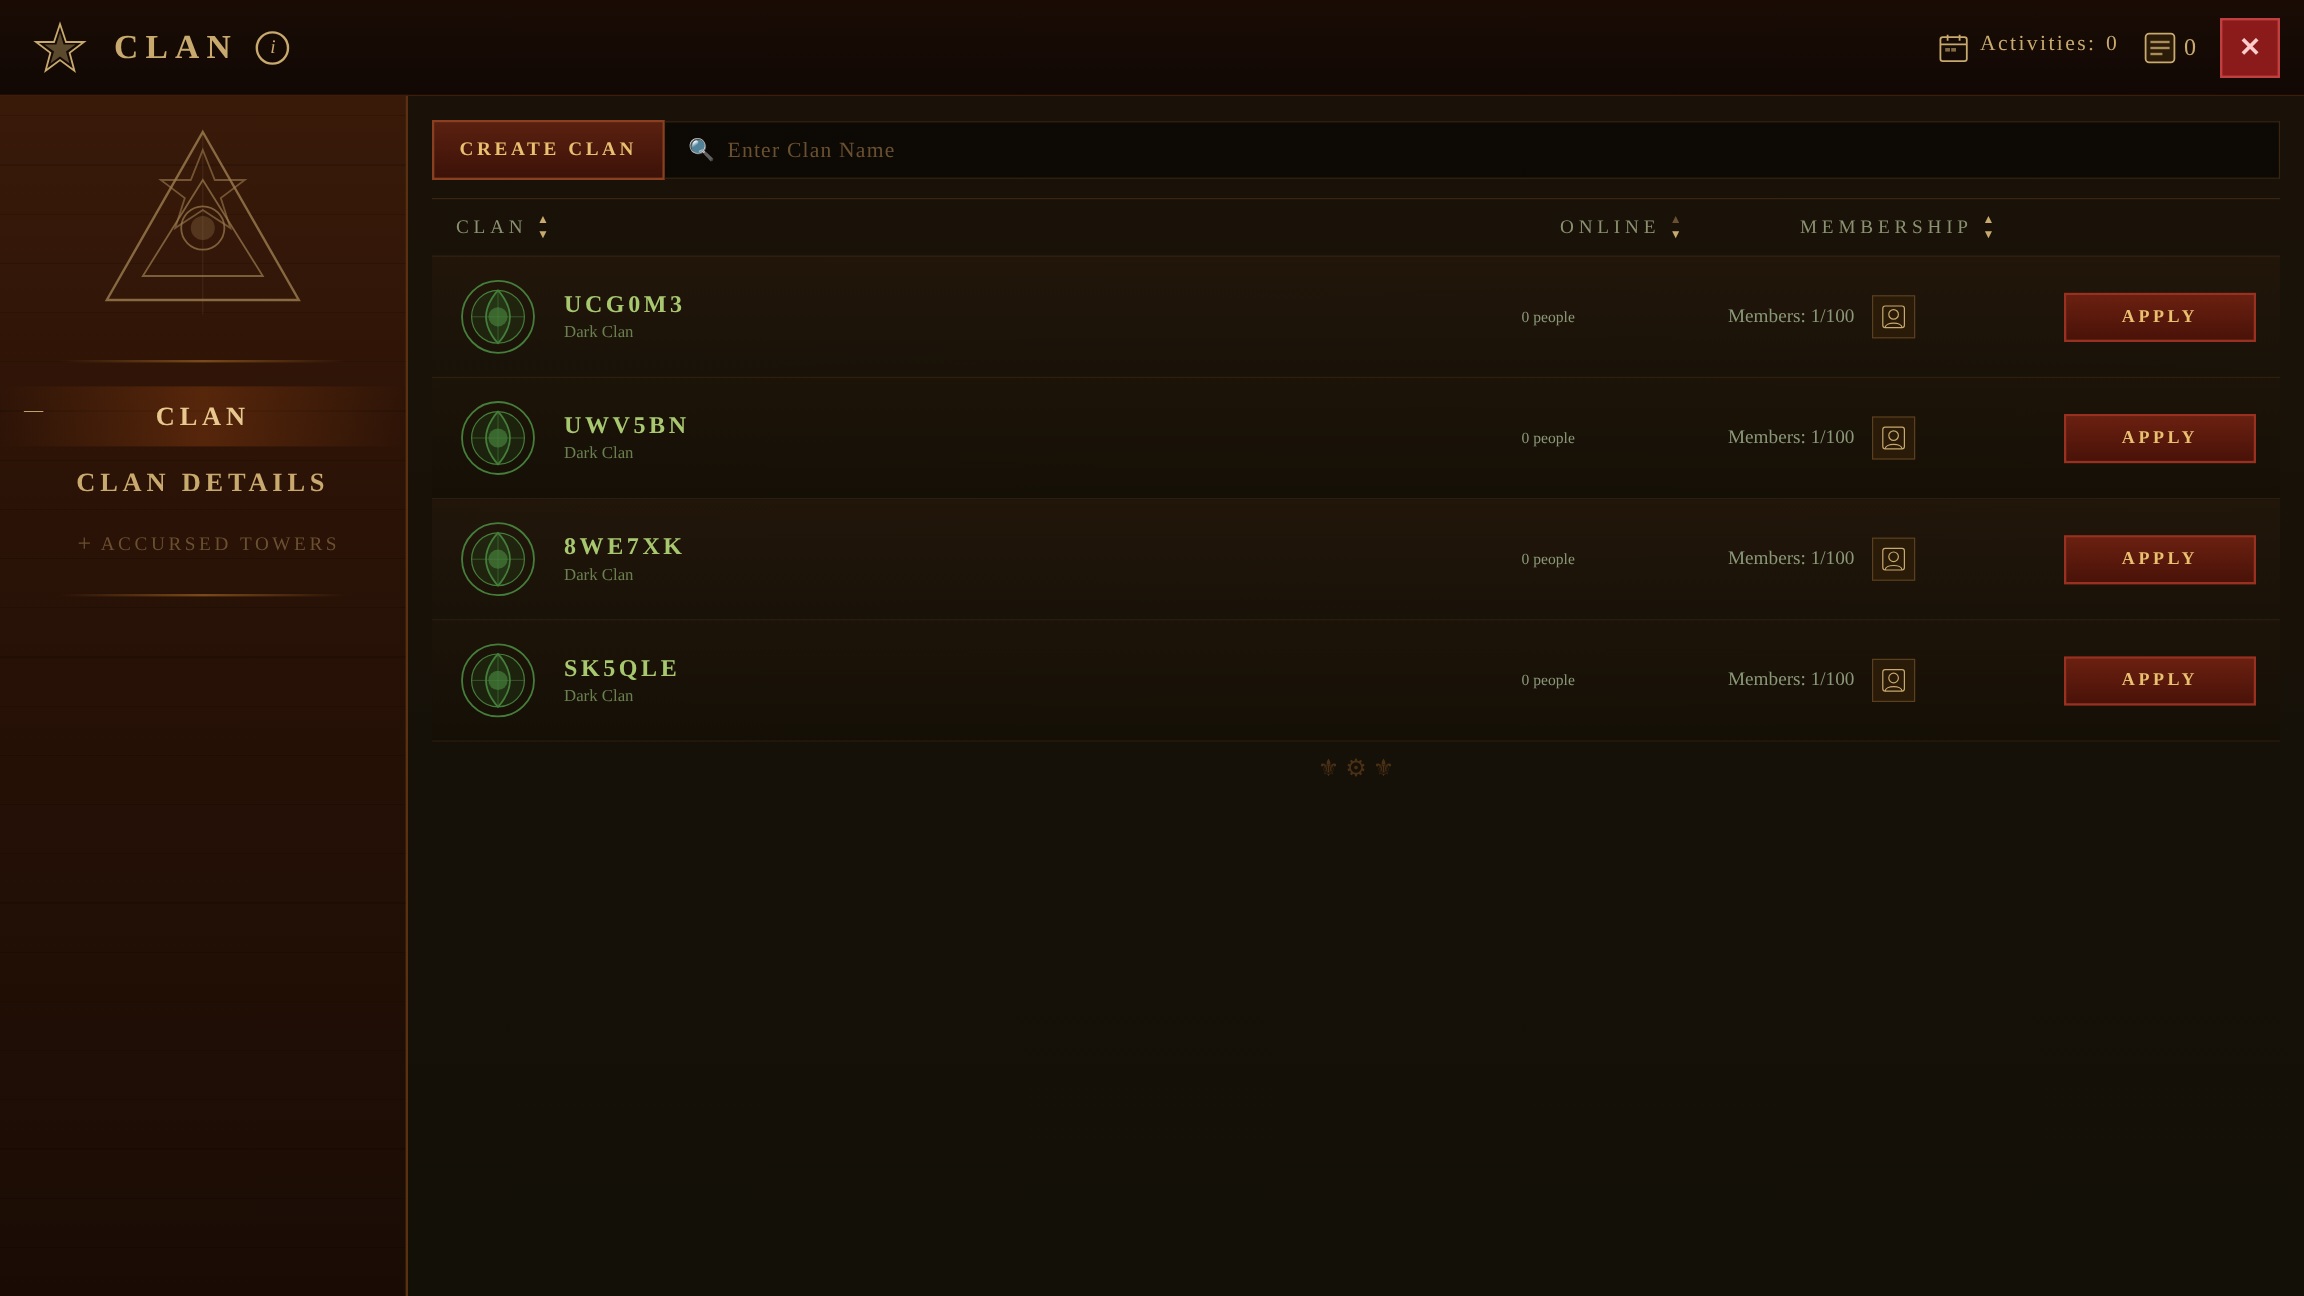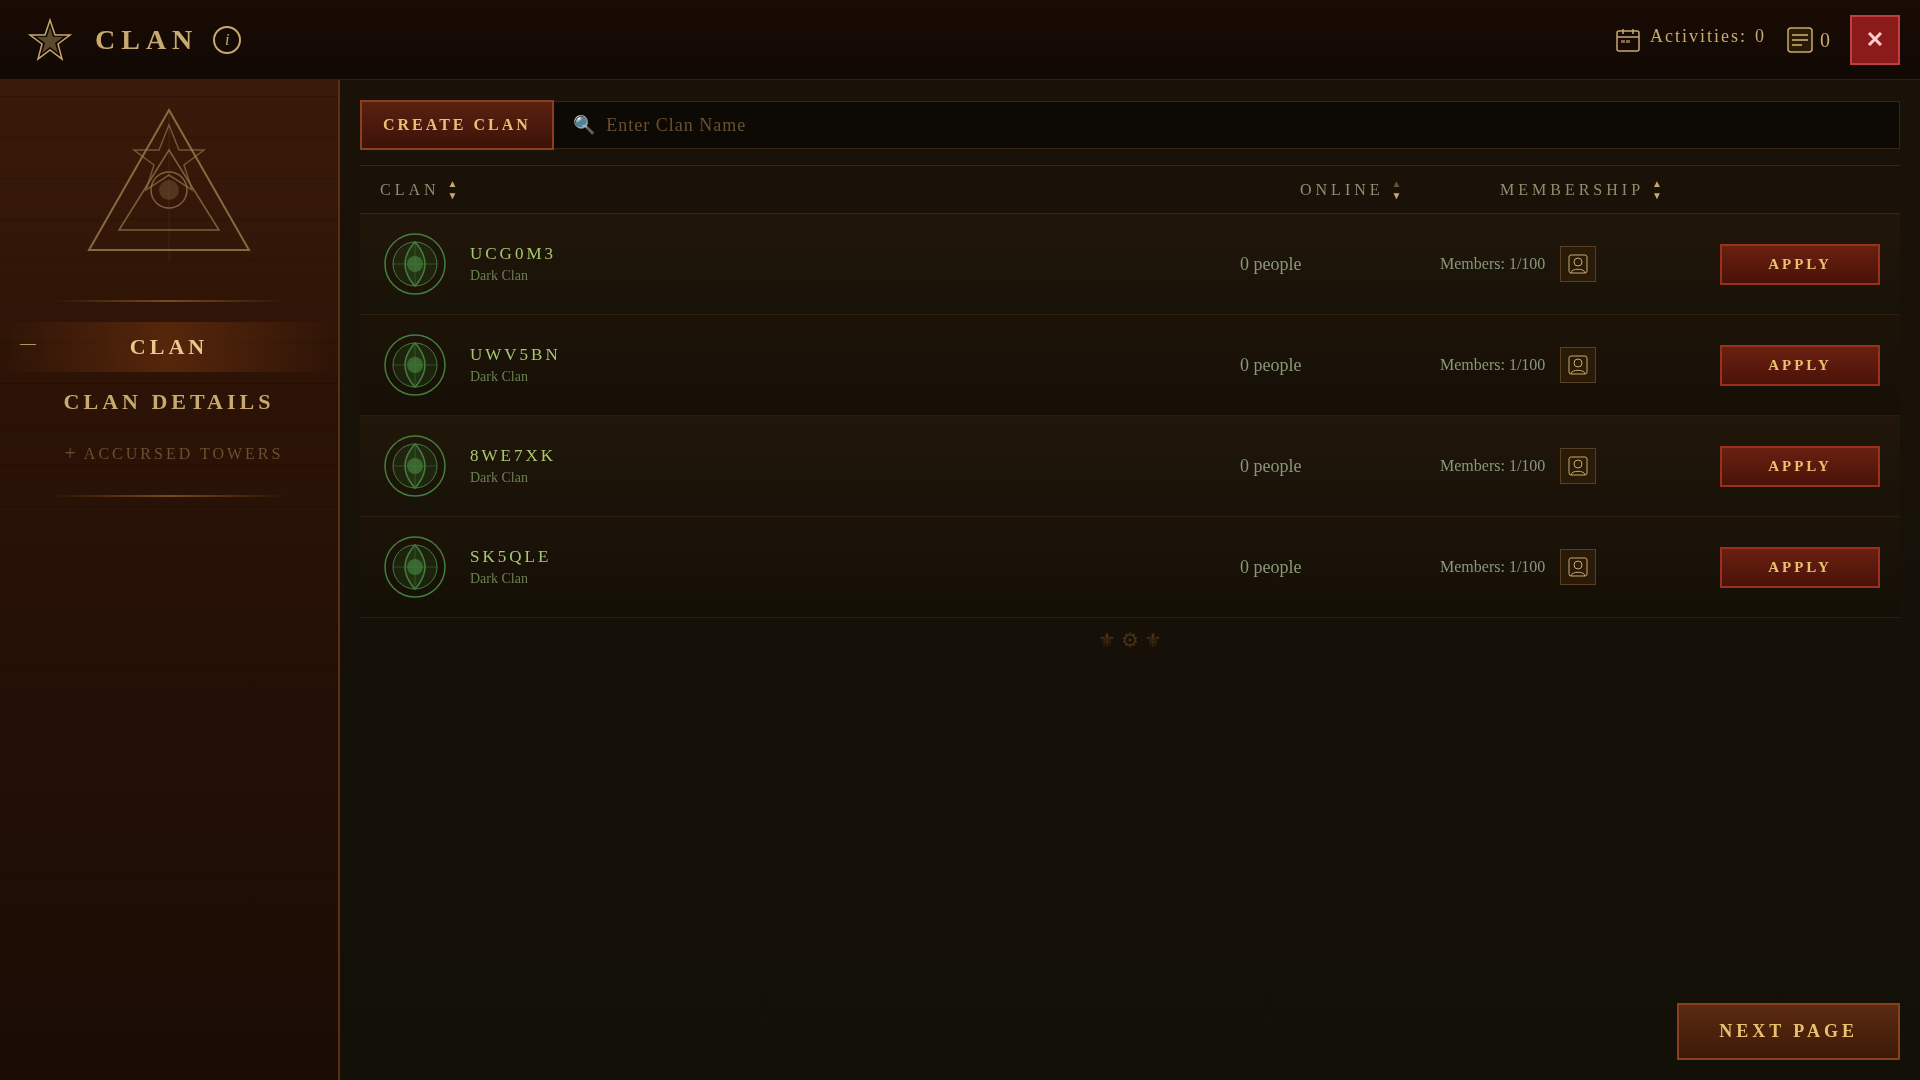--- a/index.html
+++ b/index.html
@@ -342,35 +342,36 @@
     .clan-emblem {
       width: 70px;
       height: 70px;
       display: flex;
       align-items: center;
       justify-content: center;
     }
 
     .clan-name {
       color: #a8c870;
-      font-size: 17px;
+      font-size: 20px;
       letter-spacing: 3px;
       text-transform: uppercase;
-      font-weight: normal;
+      font-weight: bold;
     }
 
     .clan-type {
       color: #6a8050;
       font-size: 14px;
       margin-top: 4px;
     }
 
     .online-count {
       color: #8a9878;
-      font-size: 18px;
+      font-size: 13px;
+      margin-left: 28px;
     }
 
     .membership-info {
       display: flex;
       align-items: center;
       gap: 15px;
     }
 
     .member-count {
       color: #8a9878;
@@ -689,16 +690,13 @@
         </div>
       </div>
       <button class="apply-btn">APPLY</button>
     </div>
   </div>
 
   <div class="table-bottom-deco">
     ⚜ ⚙ ⚜
   </div>
 
-  <div class="bottom-bar">
-    <button class="next-page-btn">NEXT PAGE</button>
-  </div>
 </div>
 
 </body></html>

